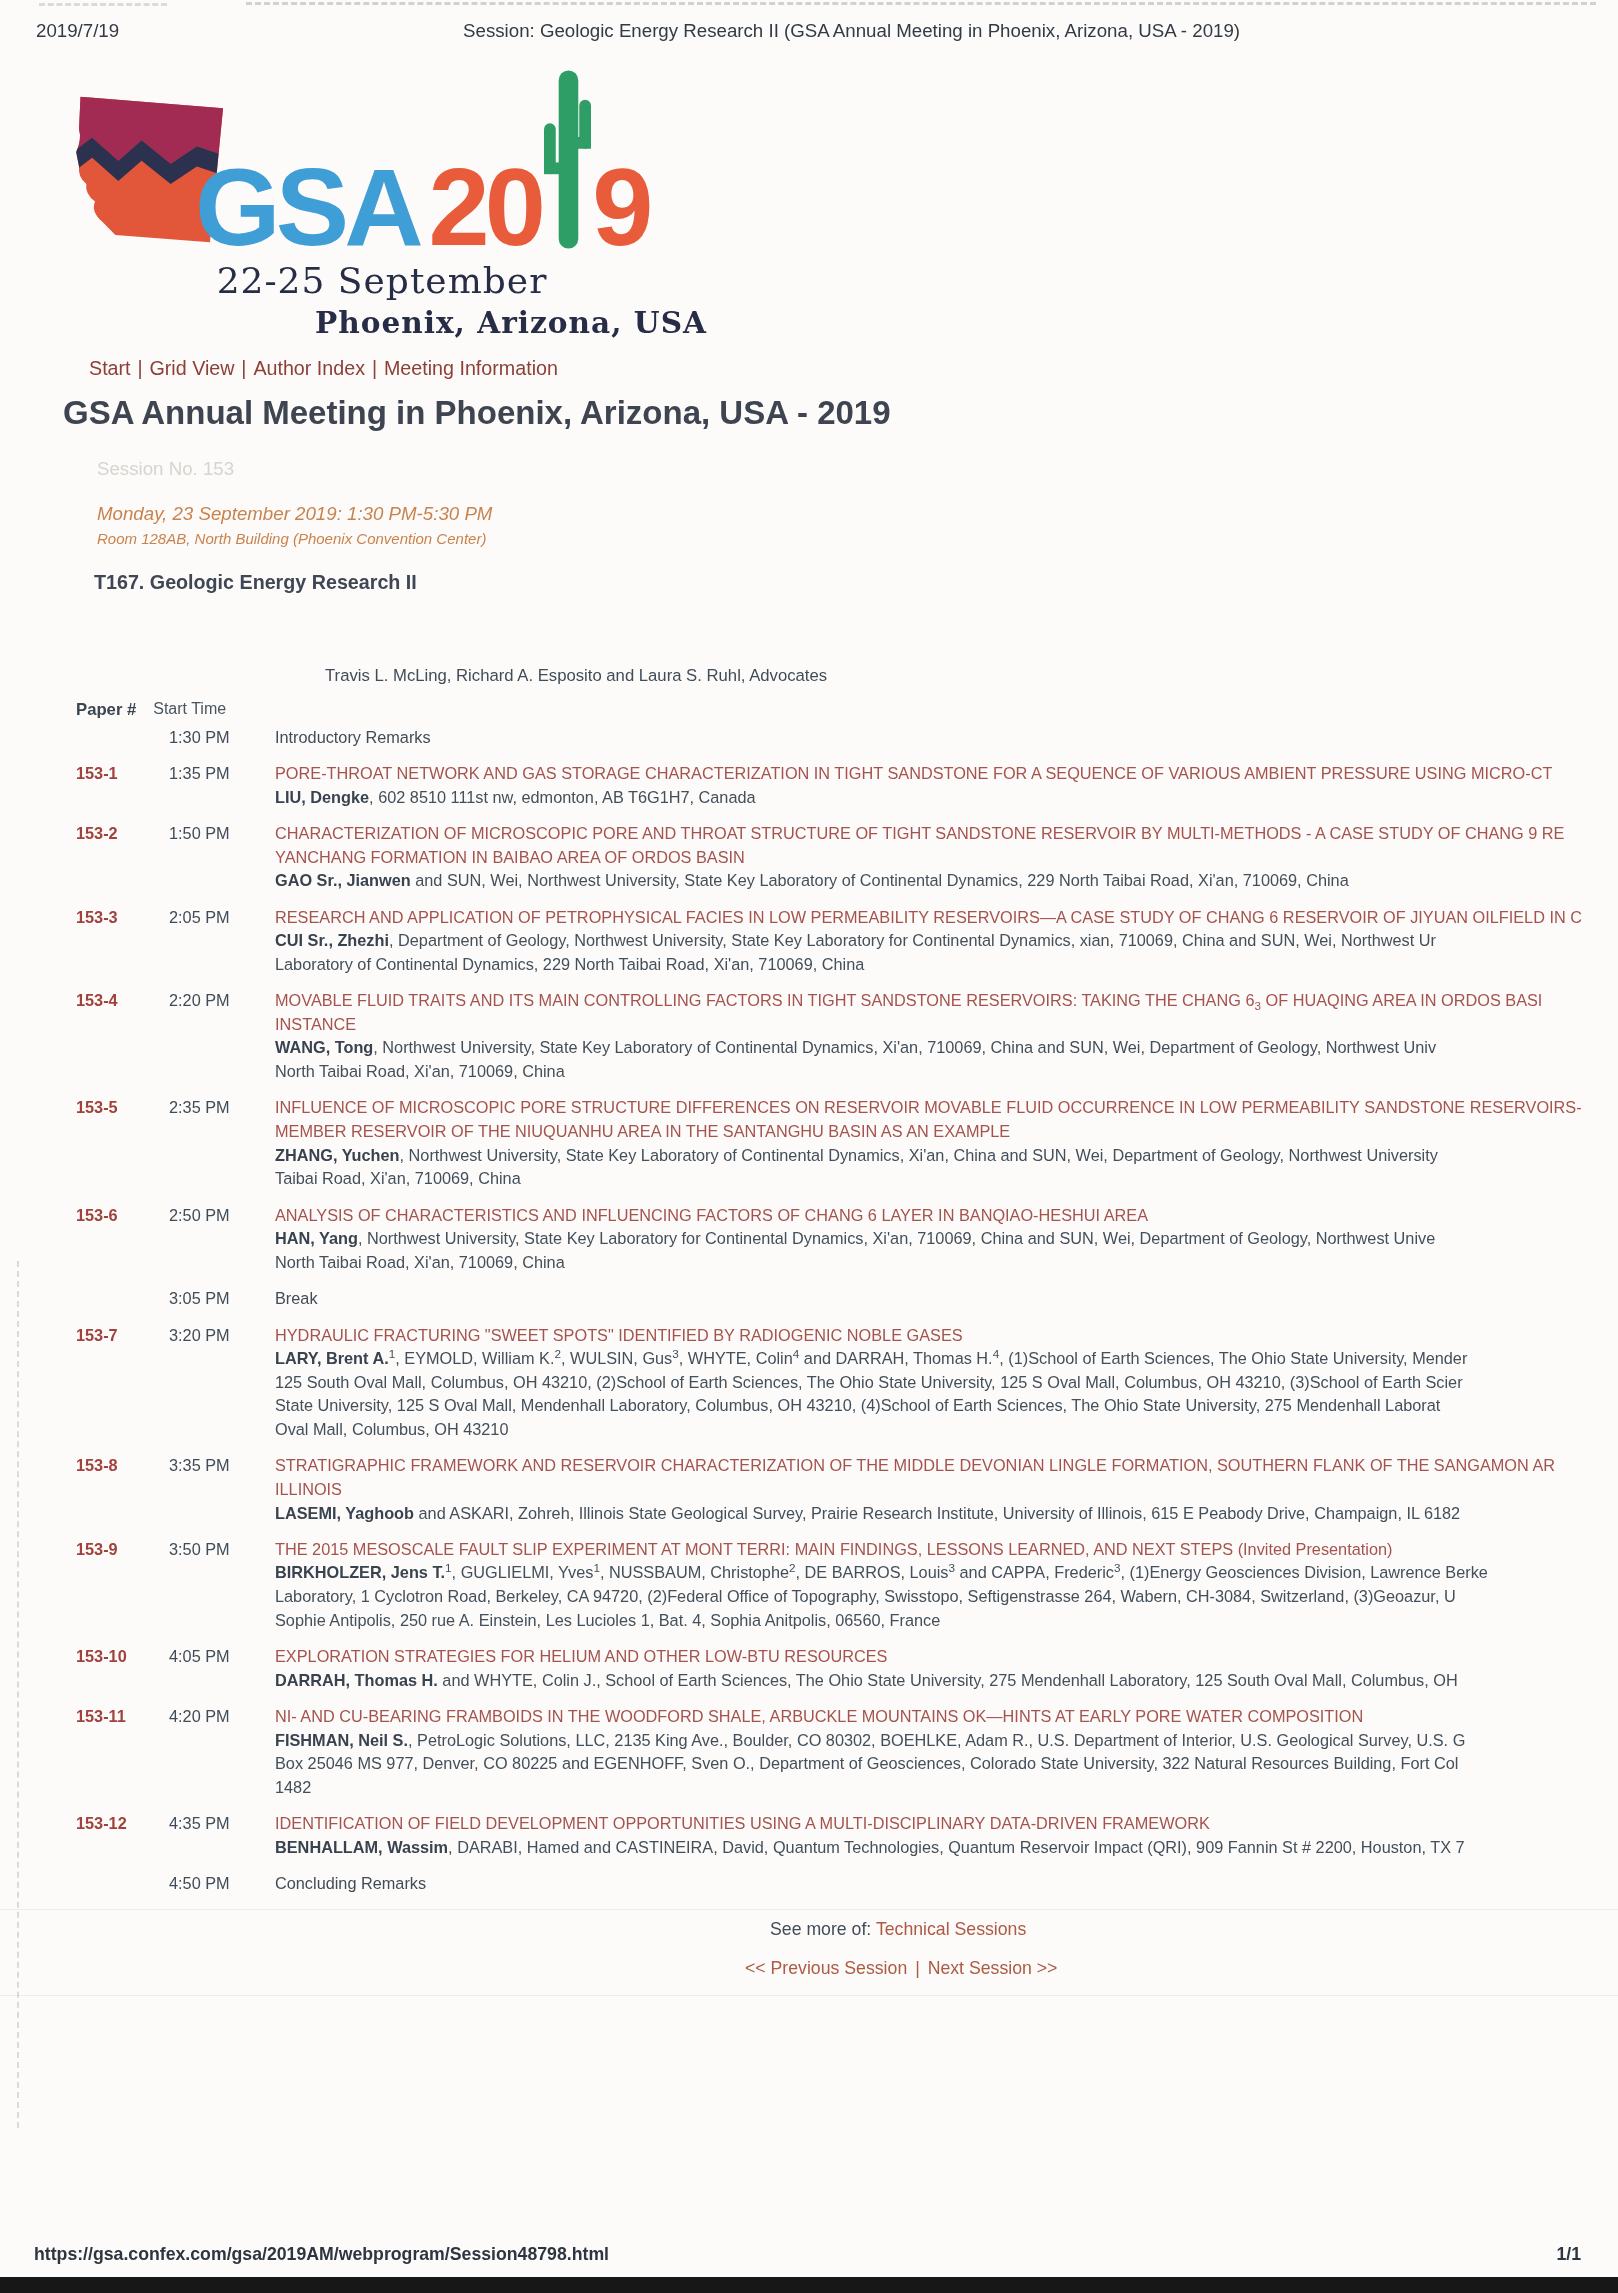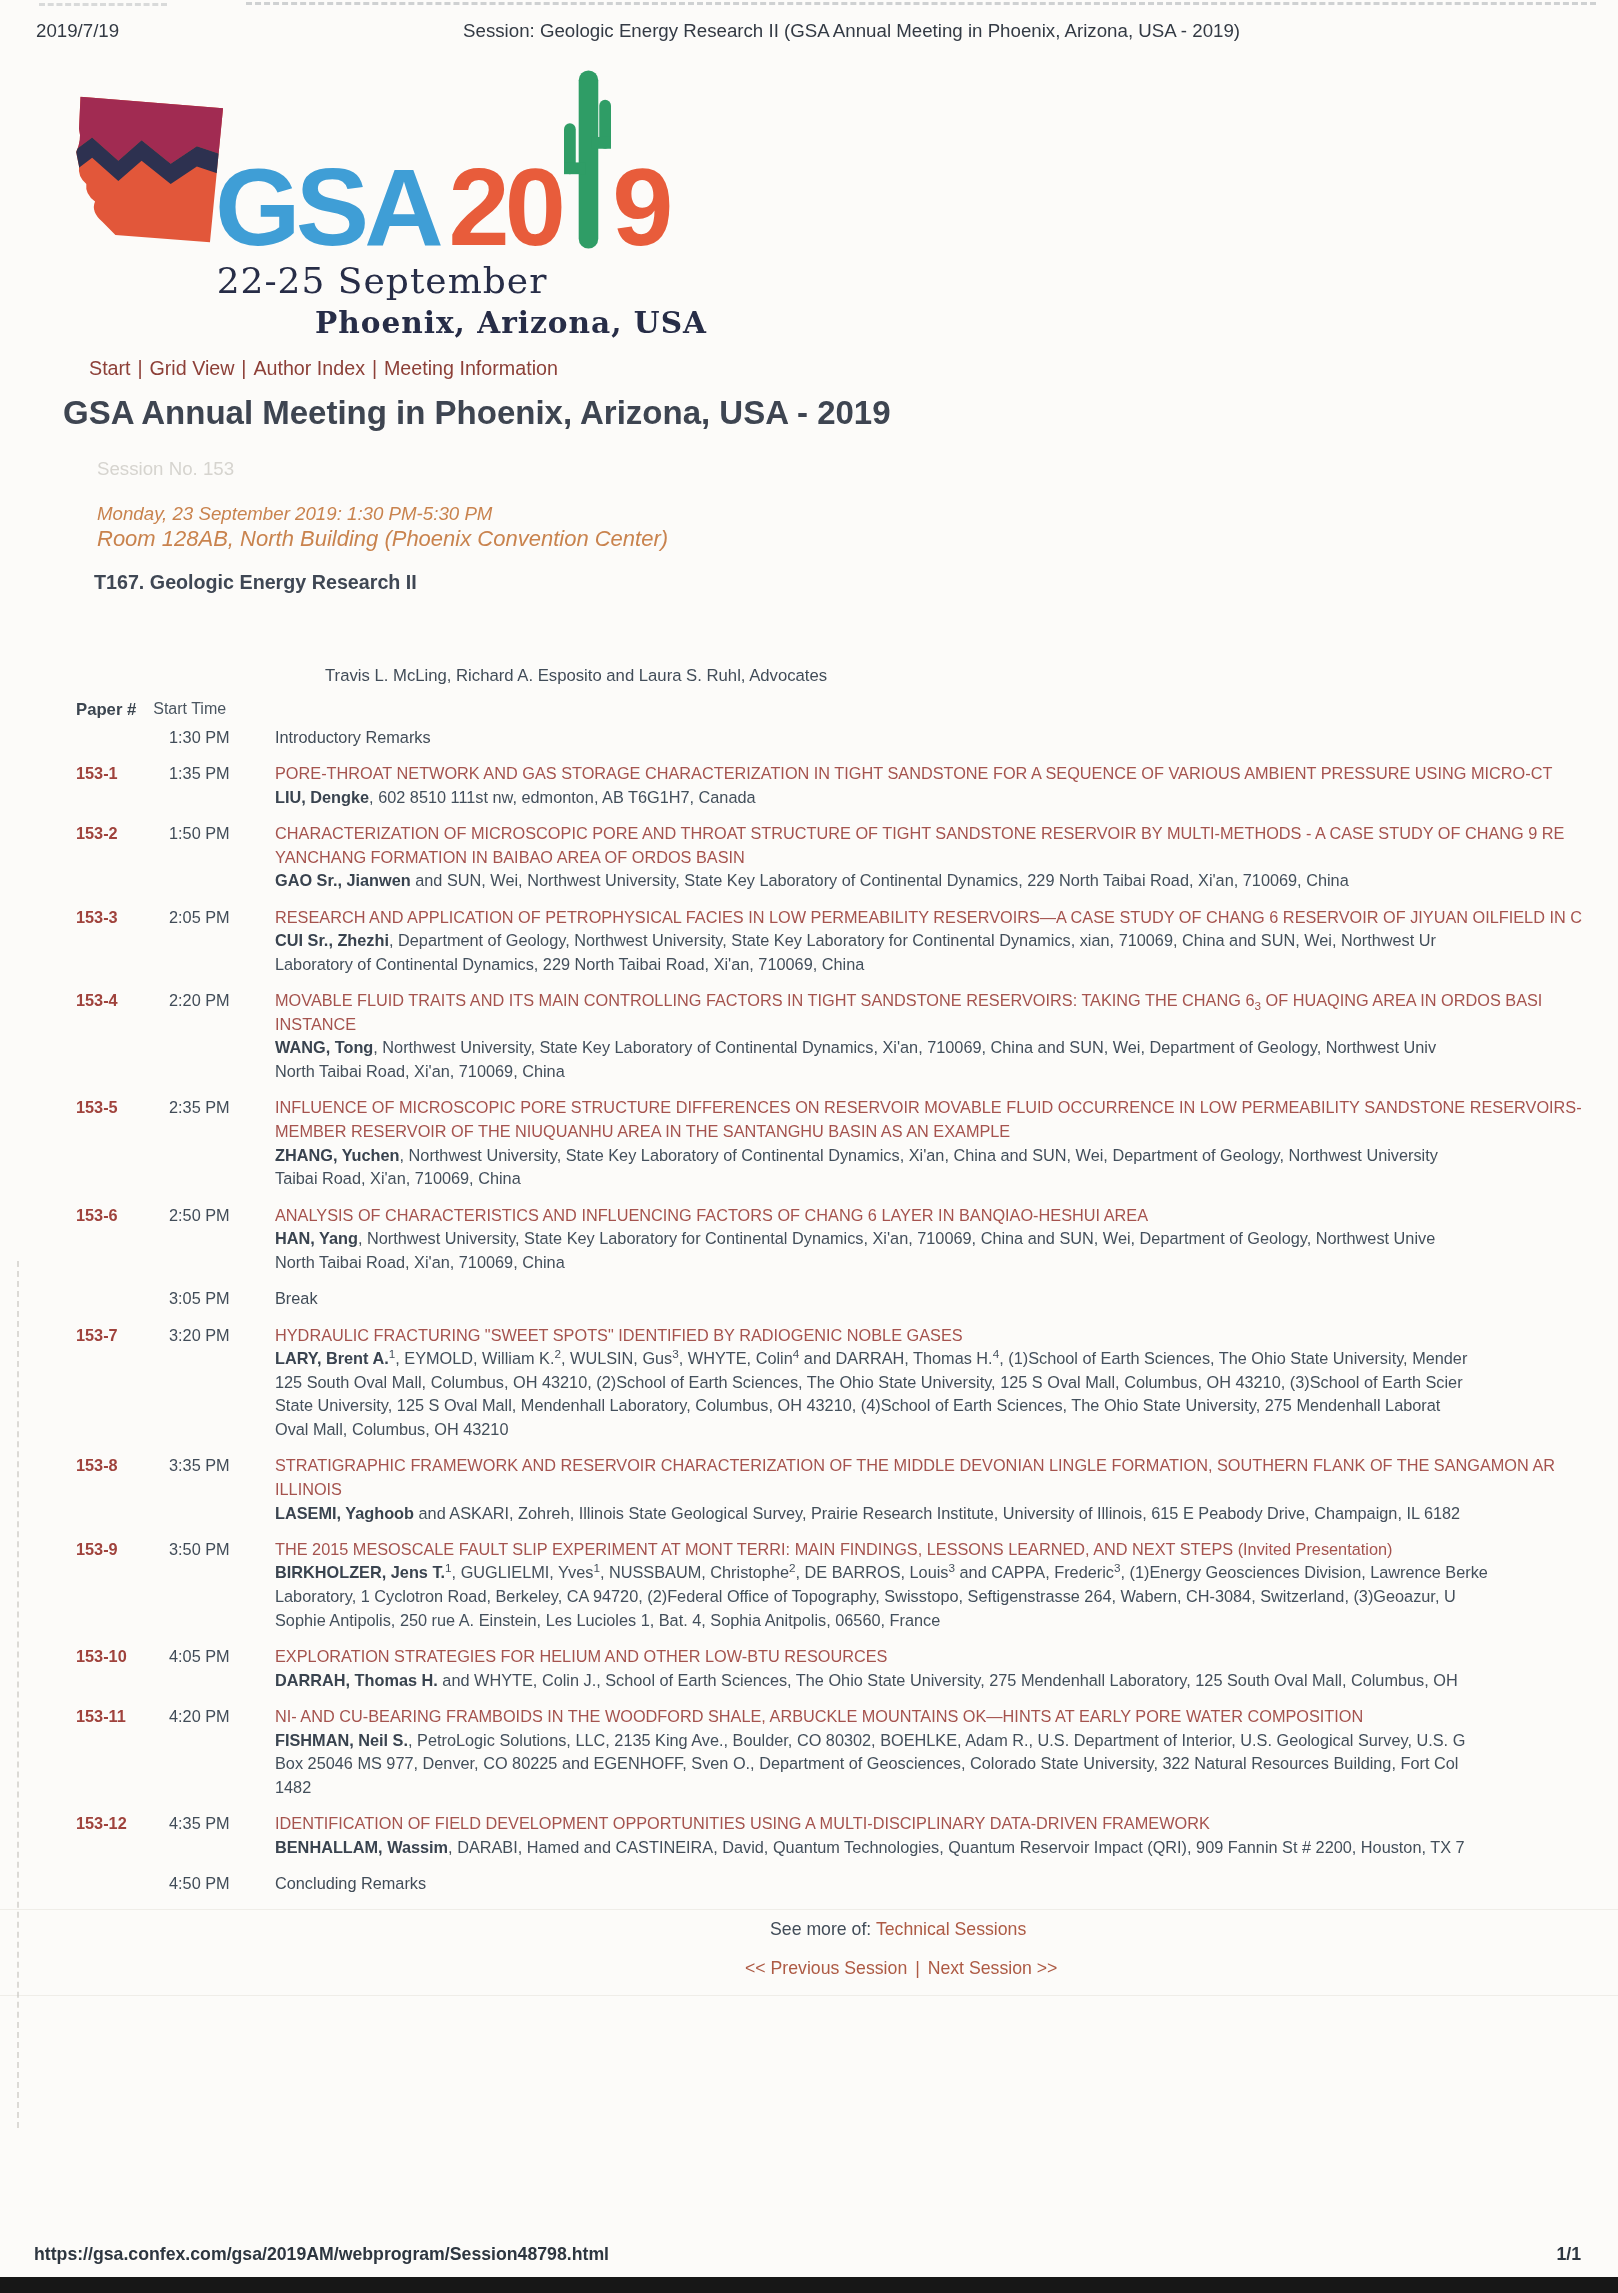--- a/index.html
+++ b/index.html
@@ -13,21 +13,21 @@
   .left-dash{position:absolute;left:16.7px;top:1261px;height:867px;border-left:2px dashed #cfcdc8;opacity:.7;}
   .bottom-bar{position:absolute;left:0;bottom:0;width:100%;height:15.8px;background:#171717;}
 
   
   .print-header{position:absolute;top:19.7px;left:36px;right:34px;display:flex;align-items:baseline;
                 font-size:18.7px;color:#333a44;}
   .print-header .ph-title{flex:1;text-align:center;}
 
   
   .logo-block{margin:77px 0 0 57px;width:650px;}
-  .logo-art{display:flex;align-items:flex-end;height:175px;gap:20px;}
+  .logo-art{display:flex;align-items:flex-end;height:175px;}
   .logo-az{flex:none;}
   .logo-text{display:flex;align-items:flex-end;margin-left:-37px;
              font-weight:bold;font-size:110px;letter-spacing:-4.9px;line-height:.82;}
   .logo-gsa{color:#3f9ed6;}
   .logo-20,.logo-9{color:#e85c3b;}
   .logo-20{margin-left:9.9px;}
   .cactus{position:relative;top:5.9px;margin:0 1px 0 3px;}
   .logo-dates{margin-top:7.9px;text-align:center;font-family:"DejaVu Serif",serif;font-weight:normal;
               font-size:36px;letter-spacing:1px;color:#272d47;}
   .logo-loc{text-align:right;font-family:"DejaVu Serif",serif;font-weight:bold;
@@ -35,21 +35,21 @@
 
   
   .nav{margin:17.7px 0 0 89px;font-size:19.7px;color:#8d4038;}
   .nav a{color:#8d4038;text-decoration:none;cursor:pointer;}
   .nav .sep{margin:0 6.9px;color:#8d4038;}
 
   
   h1.page-title{margin:13.8px 0 0 63px;font-size:33px;font-weight:bold;color:#3e4551;letter-spacing:0;}
   .session-no{margin:25.6px 0 0 97px;font-size:18.7px;color:#d6d4cf;}
   .session-datetime{margin:21.7px 0 0 97px;font-size:18.7px;font-style:italic;color:#c9834e;line-height:23.6px;}
-  .session-room{margin:2px 0 0 97px;font-size:22px;font-style:italic;color:#c9834e;line-height:23.6px;}
+  .session-room{margin:2px 0 0 97px;font-size:15px;font-style:italic;color:#c9834e;line-height:23.6px;}
   .session-code{margin:19.7px 0 0 94px;font-size:19.7px;font-weight:bold;color:#3f4754;line-height:24.6px;}
   .session-division{margin:2px 0 0 94px;font-size:17.7px;color:#4a5560;line-height:23.6px;}
   .advocates{margin:71px 0 0 325px;font-size:16.7px;color:#414c58;}
 
   
   .row{display:grid;grid-template-columns:93px 106px 1fr;margin-left:76px;margin-bottom:12.8px;}
   .table-head{margin-top:13.8px;margin-bottom:5.9px;}
   .th{font-size:16.7px;font-weight:bold;color:#3b4550;}
   .th-time{font-size:16px;color:#4a5560;margin-left:-15.8px;}
   .c-paper{font-size:16.3px;font-weight:bold;color:#9f423c;line-height:23.6px;}

